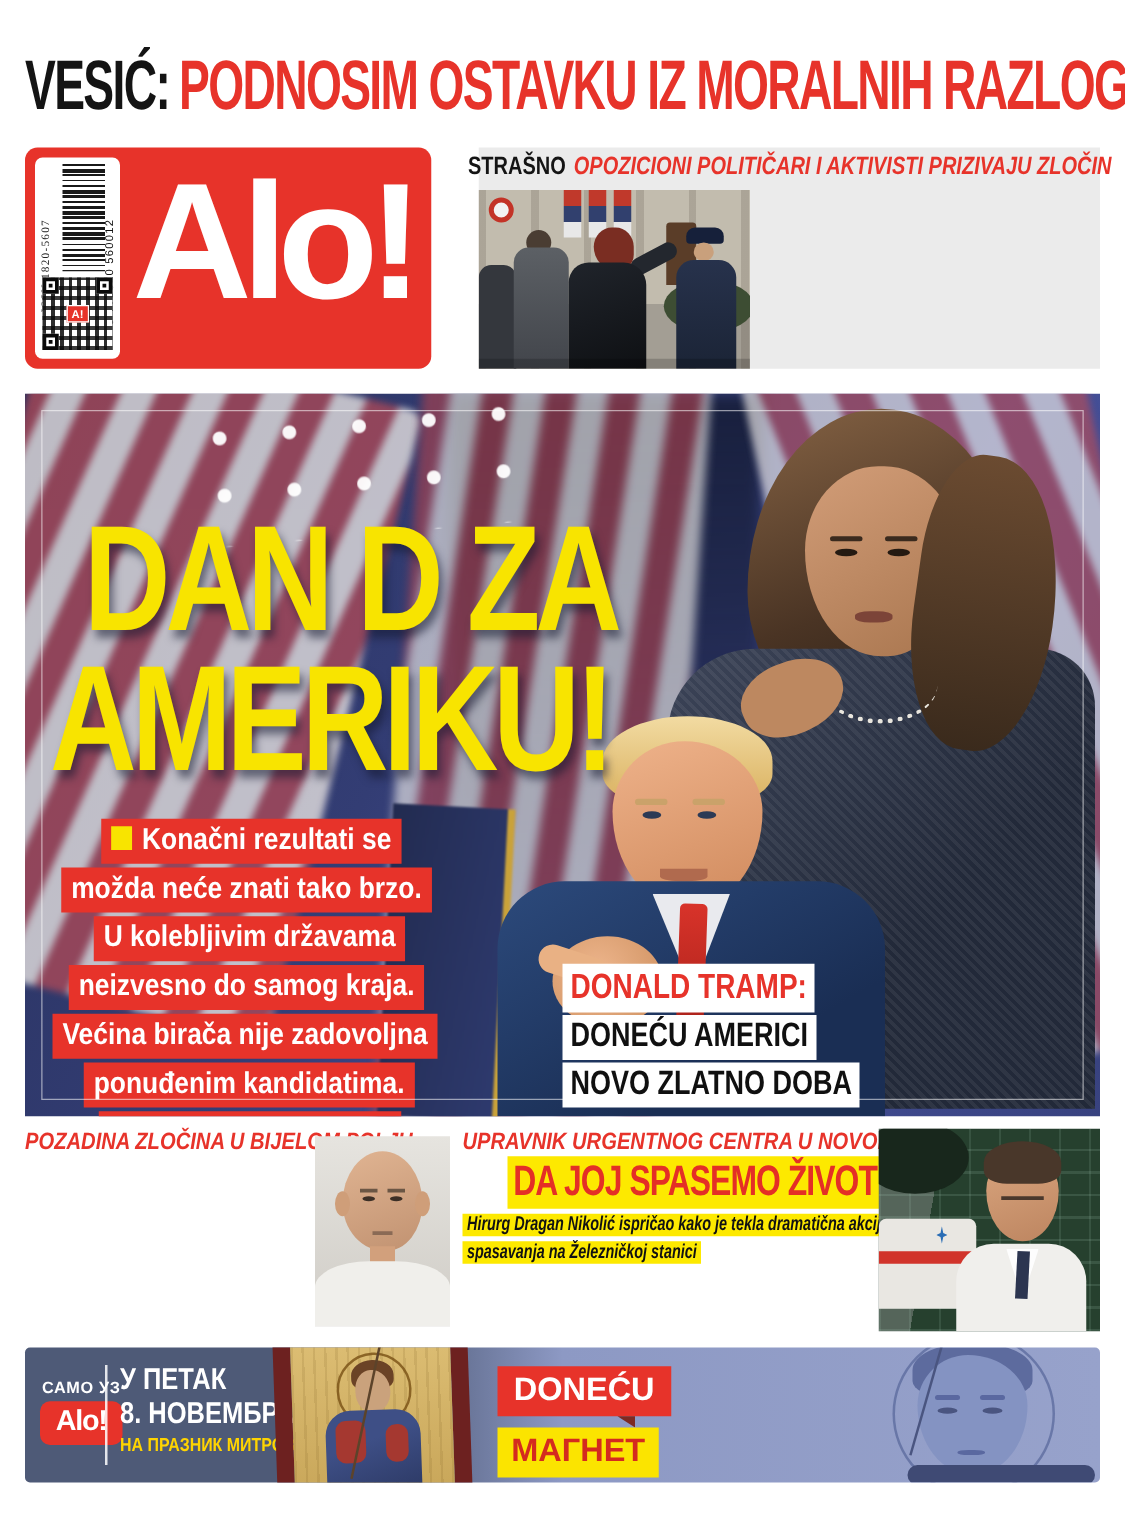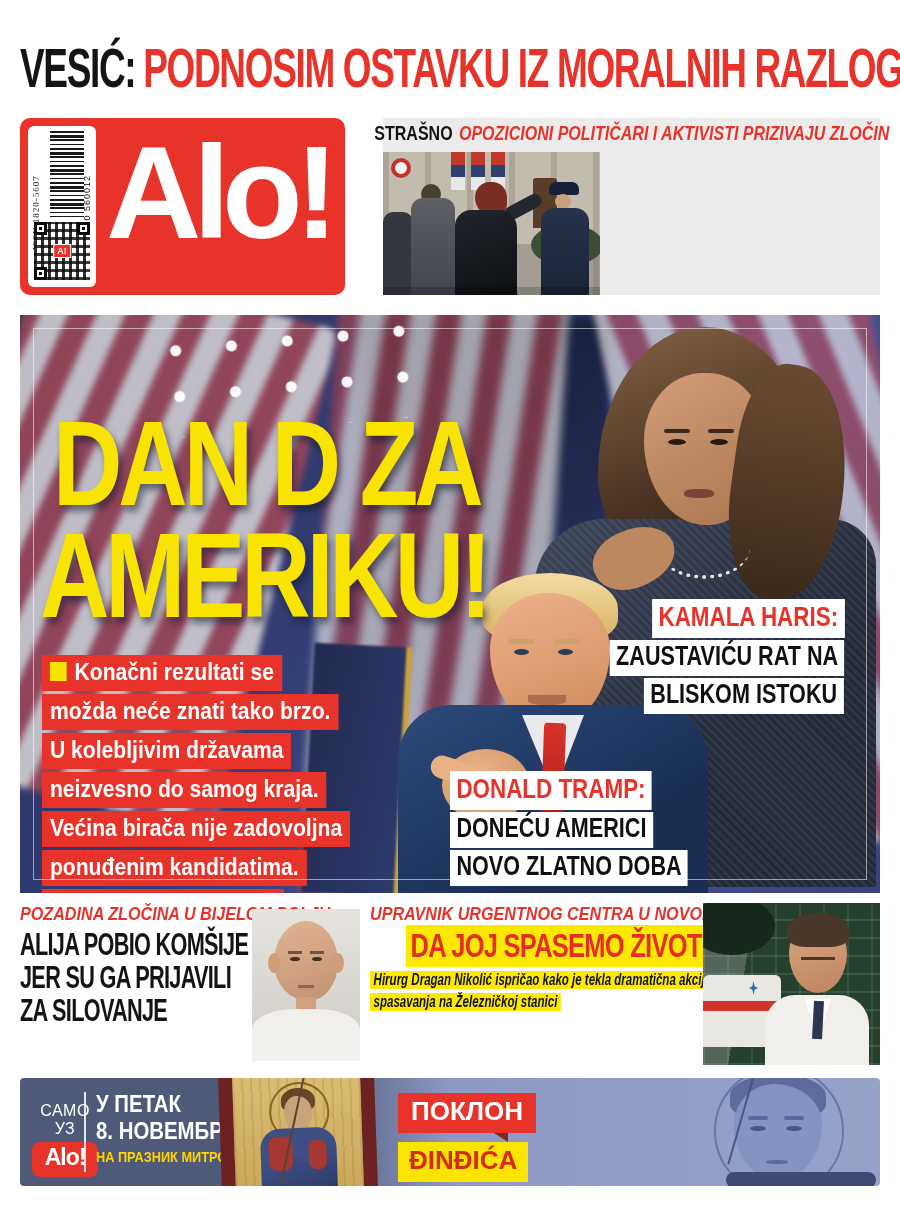--- a/index.html
+++ b/index.html
@@ -140,24 +140,24 @@
     background:linear-gradient(180deg,#d8332a,#9e1d16);transform:rotate(2deg);}
   .t-hand{position:absolute;left:52px;top:176px;width:88px;height:72px;border-radius:50%;
     background:radial-gradient(circle at 40% 40%,#eeb68d,#cd8f5e);}
   .t-finger{position:absolute;left:40px;top:188px;width:58px;height:23px;border-radius:12px;
     background:#e9b184;transform:rotate(18deg);}
 
   .m-kicker{position:absolute;left:34px;top:20px;z-index:6;display:flex;flex-direction:column;
     align-items:flex-start;color:#fff;font-weight:bold;font-size:34px;line-height:41px;
     text-shadow:2px 3px 0 #1c2547,-2px 3px 0 #1c2547,2px -2px 0 #1c2547,-2px -2px 0 #1c2547,0 4px 6px rgba(10,15,35,.5);}
   .m-headline{position:absolute;left:20px;top:92px;z-index:6;display:flex;flex-direction:column;
-    align-items:center;color:#f8e400;font-weight:bold;font-size:120px;line-height:112px;
+    align-items:flex-end;color:#f8e400;font-weight:bold;font-size:120px;line-height:112px;
     letter-spacing:-5px;text-shadow:4px 6px 8px rgba(20,24,48,.55);}
   .m-bullets{position:absolute;left:22px;top:340px;z-index:6;display:flex;flex-direction:column;
-    align-items:flex-start;font-weight:bold;font-size:24px;color:#fff;}
+    align-items:center;font-weight:bold;font-size:24px;color:#fff;}
   .m-bullets .bl{display:block;width:max-content;white-space:nowrap;background:#e7332a;
     padding:3px 9px 5px;margin-bottom:3px;transform-origin:left center;transform:scaleX(.88);}
   .sq{display:inline-block;width:19px;height:19px;background:#f8e400;margin-right:9px;vertical-align:-1px;}
 
   .quote{z-index:6;position:absolute;font-weight:bold;}
   .quote .q-name{display:block;width:max-content;background:#fff;color:#e7332a;
     font-size:28px;padding:2px 8px 5px;white-space:nowrap;}
   .quote .q-line{display:block;width:max-content;background:#fff;color:#101010;
     font-size:27px;padding:1px 8px 4px;margin-top:2px;white-space:nowrap;}
   .quote-kamala{right:36px;top:284px;display:flex;flex-direction:column;align-items:flex-end;}
@@ -208,21 +208,21 @@
   .dp-tie{position:absolute;left:110px;top:98px;width:10px;height:38px;background:#2c3550;transform:rotate(3deg);}
   .dp-head{position:absolute;left:86px;top:18px;width:58px;height:72px;
     border-radius:48% 52% 50% 50%/44% 44% 56% 56%;background:linear-gradient(160deg,#daa67f,#bd8560);}
   .dp-hair{position:absolute;left:84px;top:10px;width:62px;height:34px;border-radius:50% 50% 30% 30%;background:#49372a;}
   .dp-eyes{position:absolute;left:98px;top:54px;width:34px;height:3px;background:#4a382c;}
 
   
   .promo{position:absolute;left:20px;top:1078px;width:860px;height:108px;border-radius:4px;overflow:hidden;
     background:linear-gradient(90deg,#4e5a77 0%,#4e5a77 34%,#8d99c4 50%,#97a2cb 100%);}
   .samo{position:absolute;left:12px;top:24px;width:66px;text-align:center;color:#fff;}
-  .samo-label{font-weight:normal;font-size:16px;letter-spacing:.5px;text-align:center;}
+  .samo-label{font-weight:bold;font-size:13px;letter-spacing:.5px;text-align:center;}
   .samo-logo{margin-top:4px;background:#e7332a;color:#fff;font-weight:bold;font-size:23px;
     border-radius:8px;padding:2px 0 6px;letter-spacing:-1px;}
   .promo-divider{position:absolute;left:64px;top:14px;bottom:14px;width:2px;background:rgba(255,255,255,.85);}
   .petak{position:absolute;left:76px;top:12px;color:#fff;font-weight:bold;display:flex;
     flex-direction:column;align-items:flex-start;font-size:24px;line-height:27px;}
   .petak-l3{color:#ffd400;font-size:15px;margin-top:5px;line-height:16px;}
 
   .icon-frame{position:absolute;left:200px;top:-4px;width:156px;height:118px;transform:rotate(-2deg);}
   .icon-maroon{position:absolute;top:0;bottom:0;width:14px;background:#6d2120;}
   .icon-maroon.l{left:0;} .icon-maroon.r{right:0;}
@@ -357,43 +357,33 @@
     <div class="m-bullets">
       <span class="bl"><span class="sq"></span><span>Konačni rezultati se</span></span>
       <span class="bl">možda neće znati tako brzo.</span>
       <span class="bl">U kolebljivim državama</span>
       <span class="bl">neizvesno do samog kraja.</span>
       <span class="bl">Većina birača nije zadovoljna</span>
       <span class="bl">ponuđenim kandidatima.</span>
       <span class="bl">Mogući ozbiljni sukobi</span>
     </div>
 
-    <div class="quote quote-kamala">
-      <span class="q-name">KAMALA HARIS:</span>
-      <span class="q-line">ZAUSTAVIĆU RAT NA</span>
-      <span class="q-line">BLISKOM ISTOKU</span>
-    </div>
 
     <div class="quote quote-trump">
       <span class="q-name">DONALD TRAMP:</span>
       <span class="q-line">DONEĆU AMERICI</span>
       <span class="q-line">NOVO ZLATNO DOBA</span>
     </div>
 
     <div class="inner-frame"></div>
   </section>
 
   <article class="story-left">
     <div class="kicker-red">
       <span class="line sx85">POZADINA ZLOČINA U BIJELOM POLJU</span>
-    </div>
-    <div class="sl-headline">
-      <span class="line sx70">ALIJA POBIO KOMŠIJE</span>
-      <span class="line sx70">JER SU GA PRIJAVILI</span>
-      <span class="line sx70">ZA SILOVANJE</span>
     </div>
     <div class="oldman-photo">
       <div class="om-head"></div>
       <div class="om-ear l"></div>
       <div class="om-ear r"></div>
       <div class="om-brow l"></div>
       <div class="om-brow r"></div>
       <div class="om-eye l"></div>
       <div class="om-eye r"></div>
       <div class="om-mouth"></div>
@@ -448,23 +438,23 @@
         <div class="s-halo"></div>
         <div class="s-hair"></div>
         <div class="s-face"></div>
         <div class="s-robe"></div>
         <div class="s-robe-red"></div>
         <div class="s-robe-red2"></div>
         <div class="s-spear"></div>
       </div>
     </div>
     <div class="gift">
-      <div class="gift-poklon">ПОКЛОН</div>
+      <div class="gift-poklon">DONEĆU</div>
       <div class="gift-fold"></div>
-      <div class="gift-magnet">ĐINĐIĆA</div>
+      <div class="gift-magnet">МАГНЕТ</div>
     </div>
     <div class="faded-saint">
       <div class="fs-halo"></div>
       <div class="fs-hair"></div>
       <div class="fs-face"></div>
       <div class="fs-brow l"></div>
       <div class="fs-brow r"></div>
       <div class="fs-eye l"></div>
       <div class="fs-eye r"></div>
       <div class="fs-mouth"></div>

